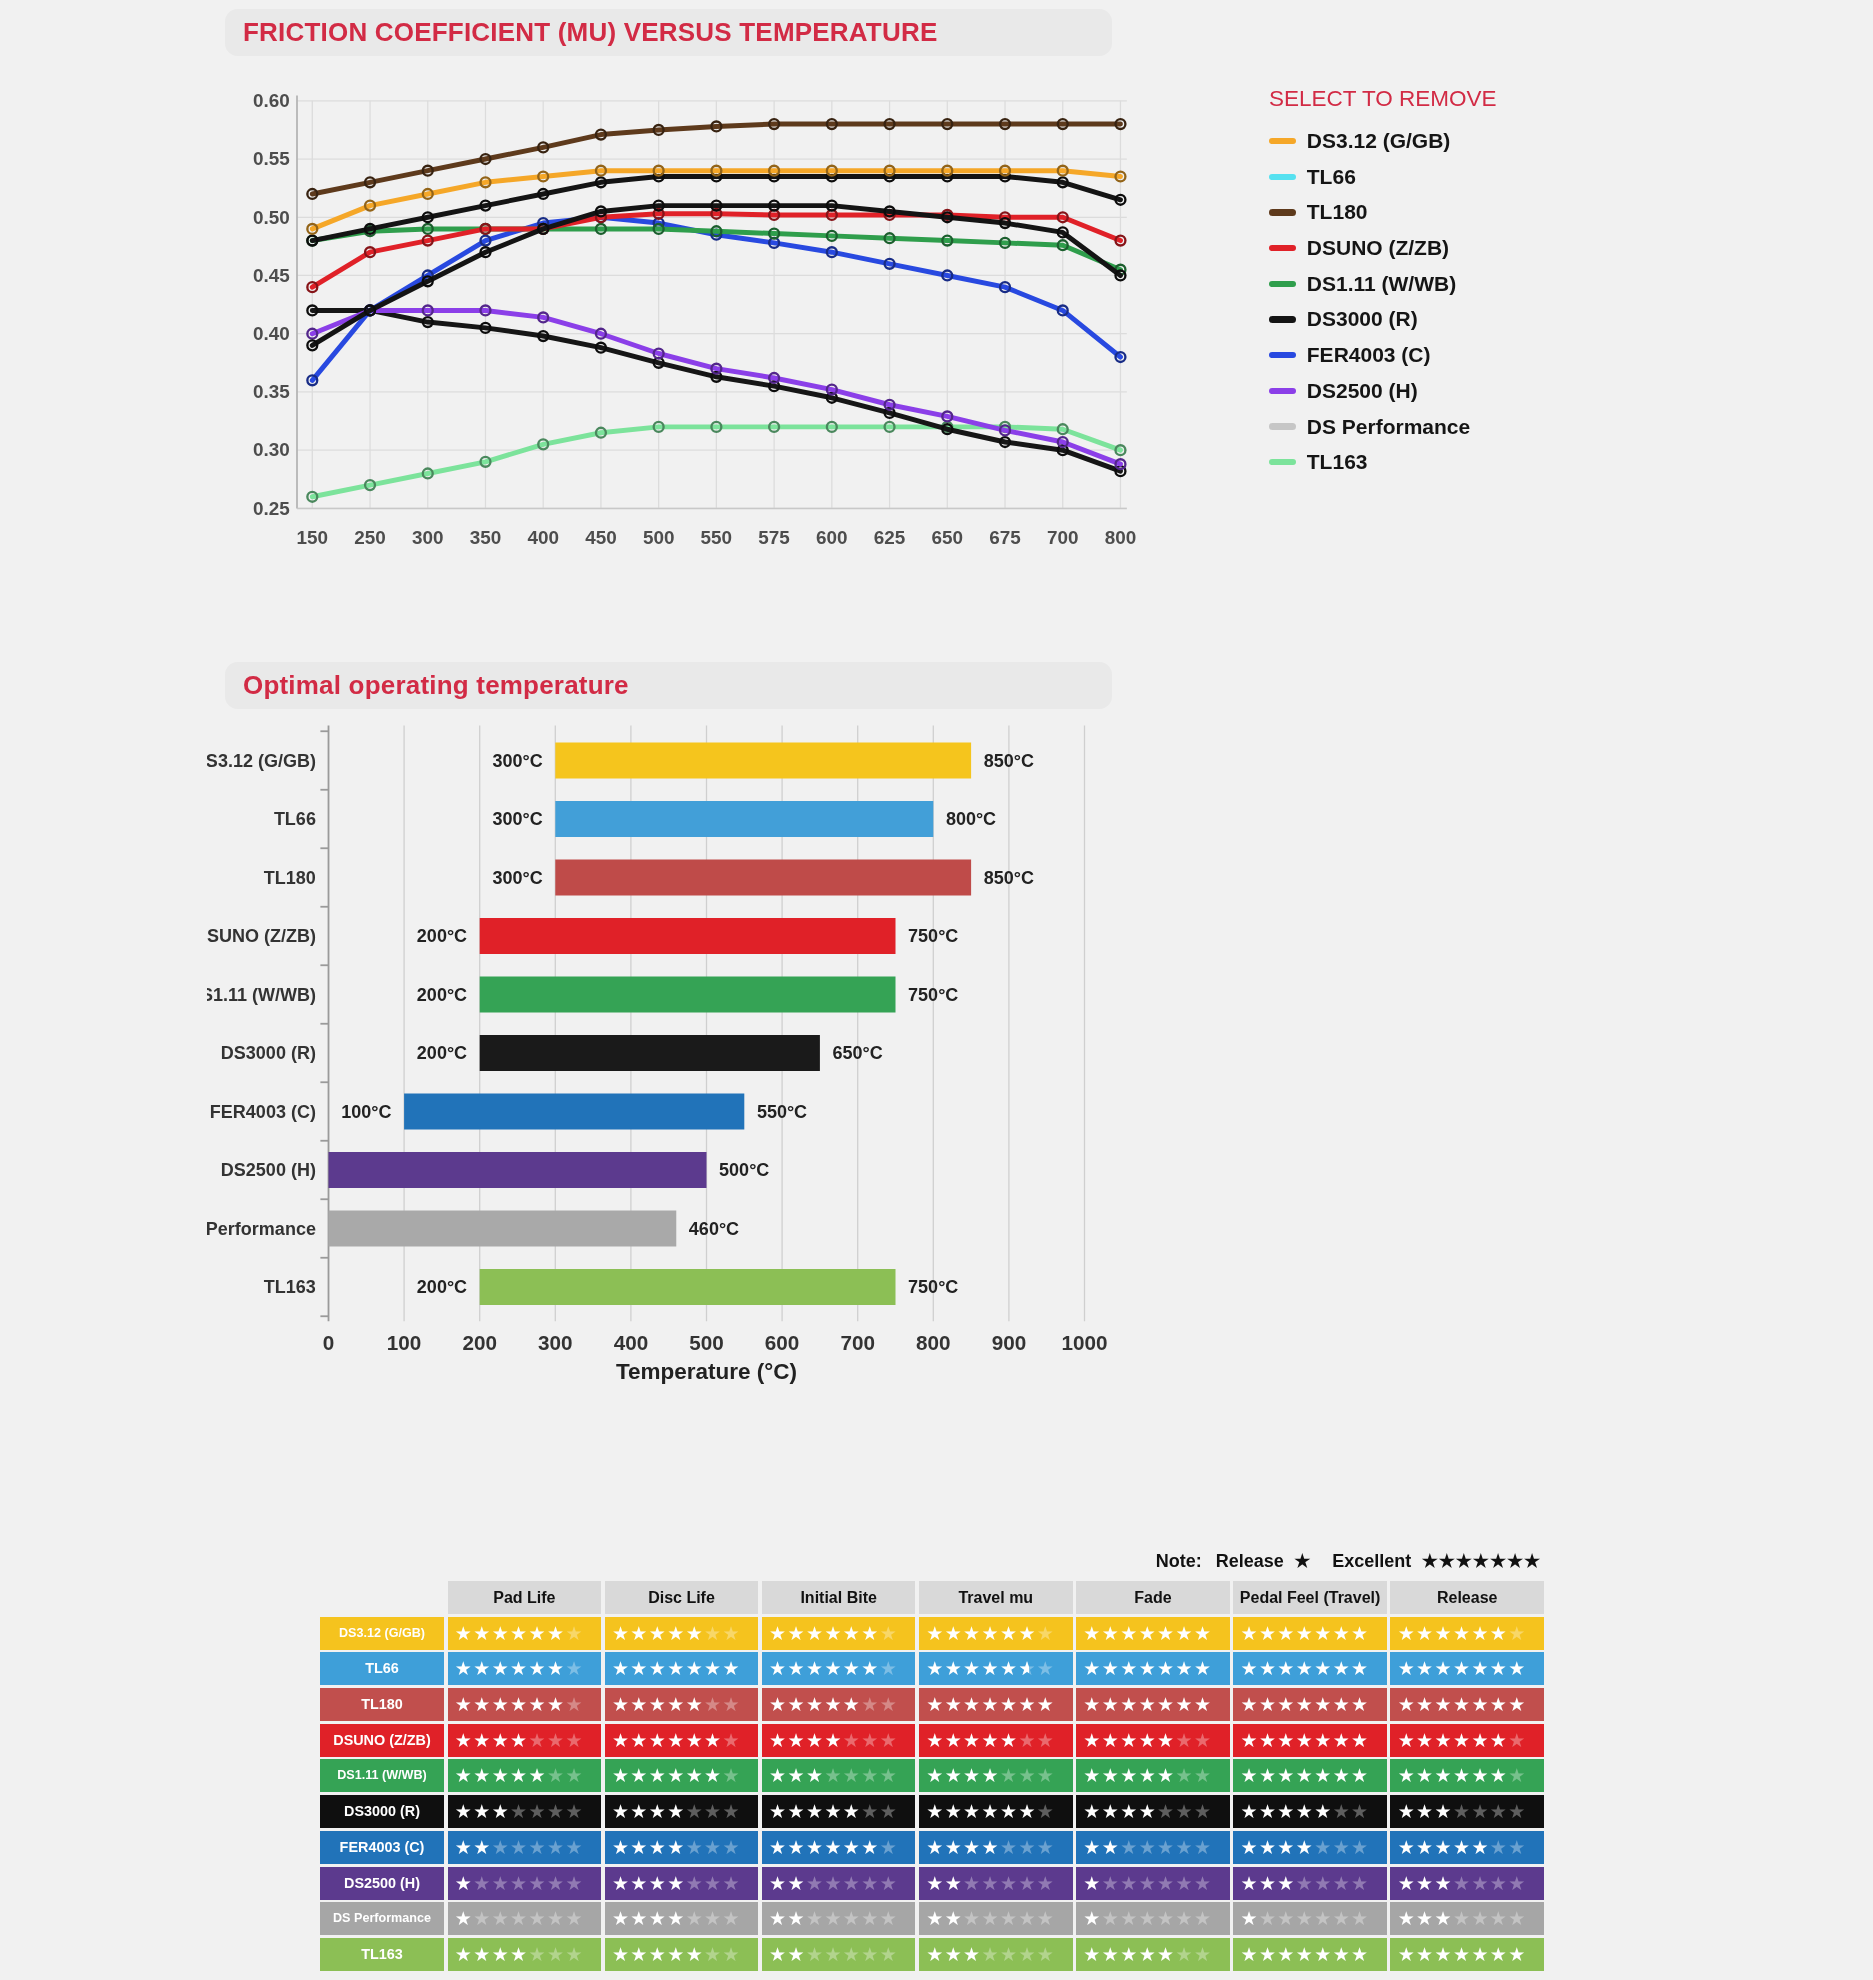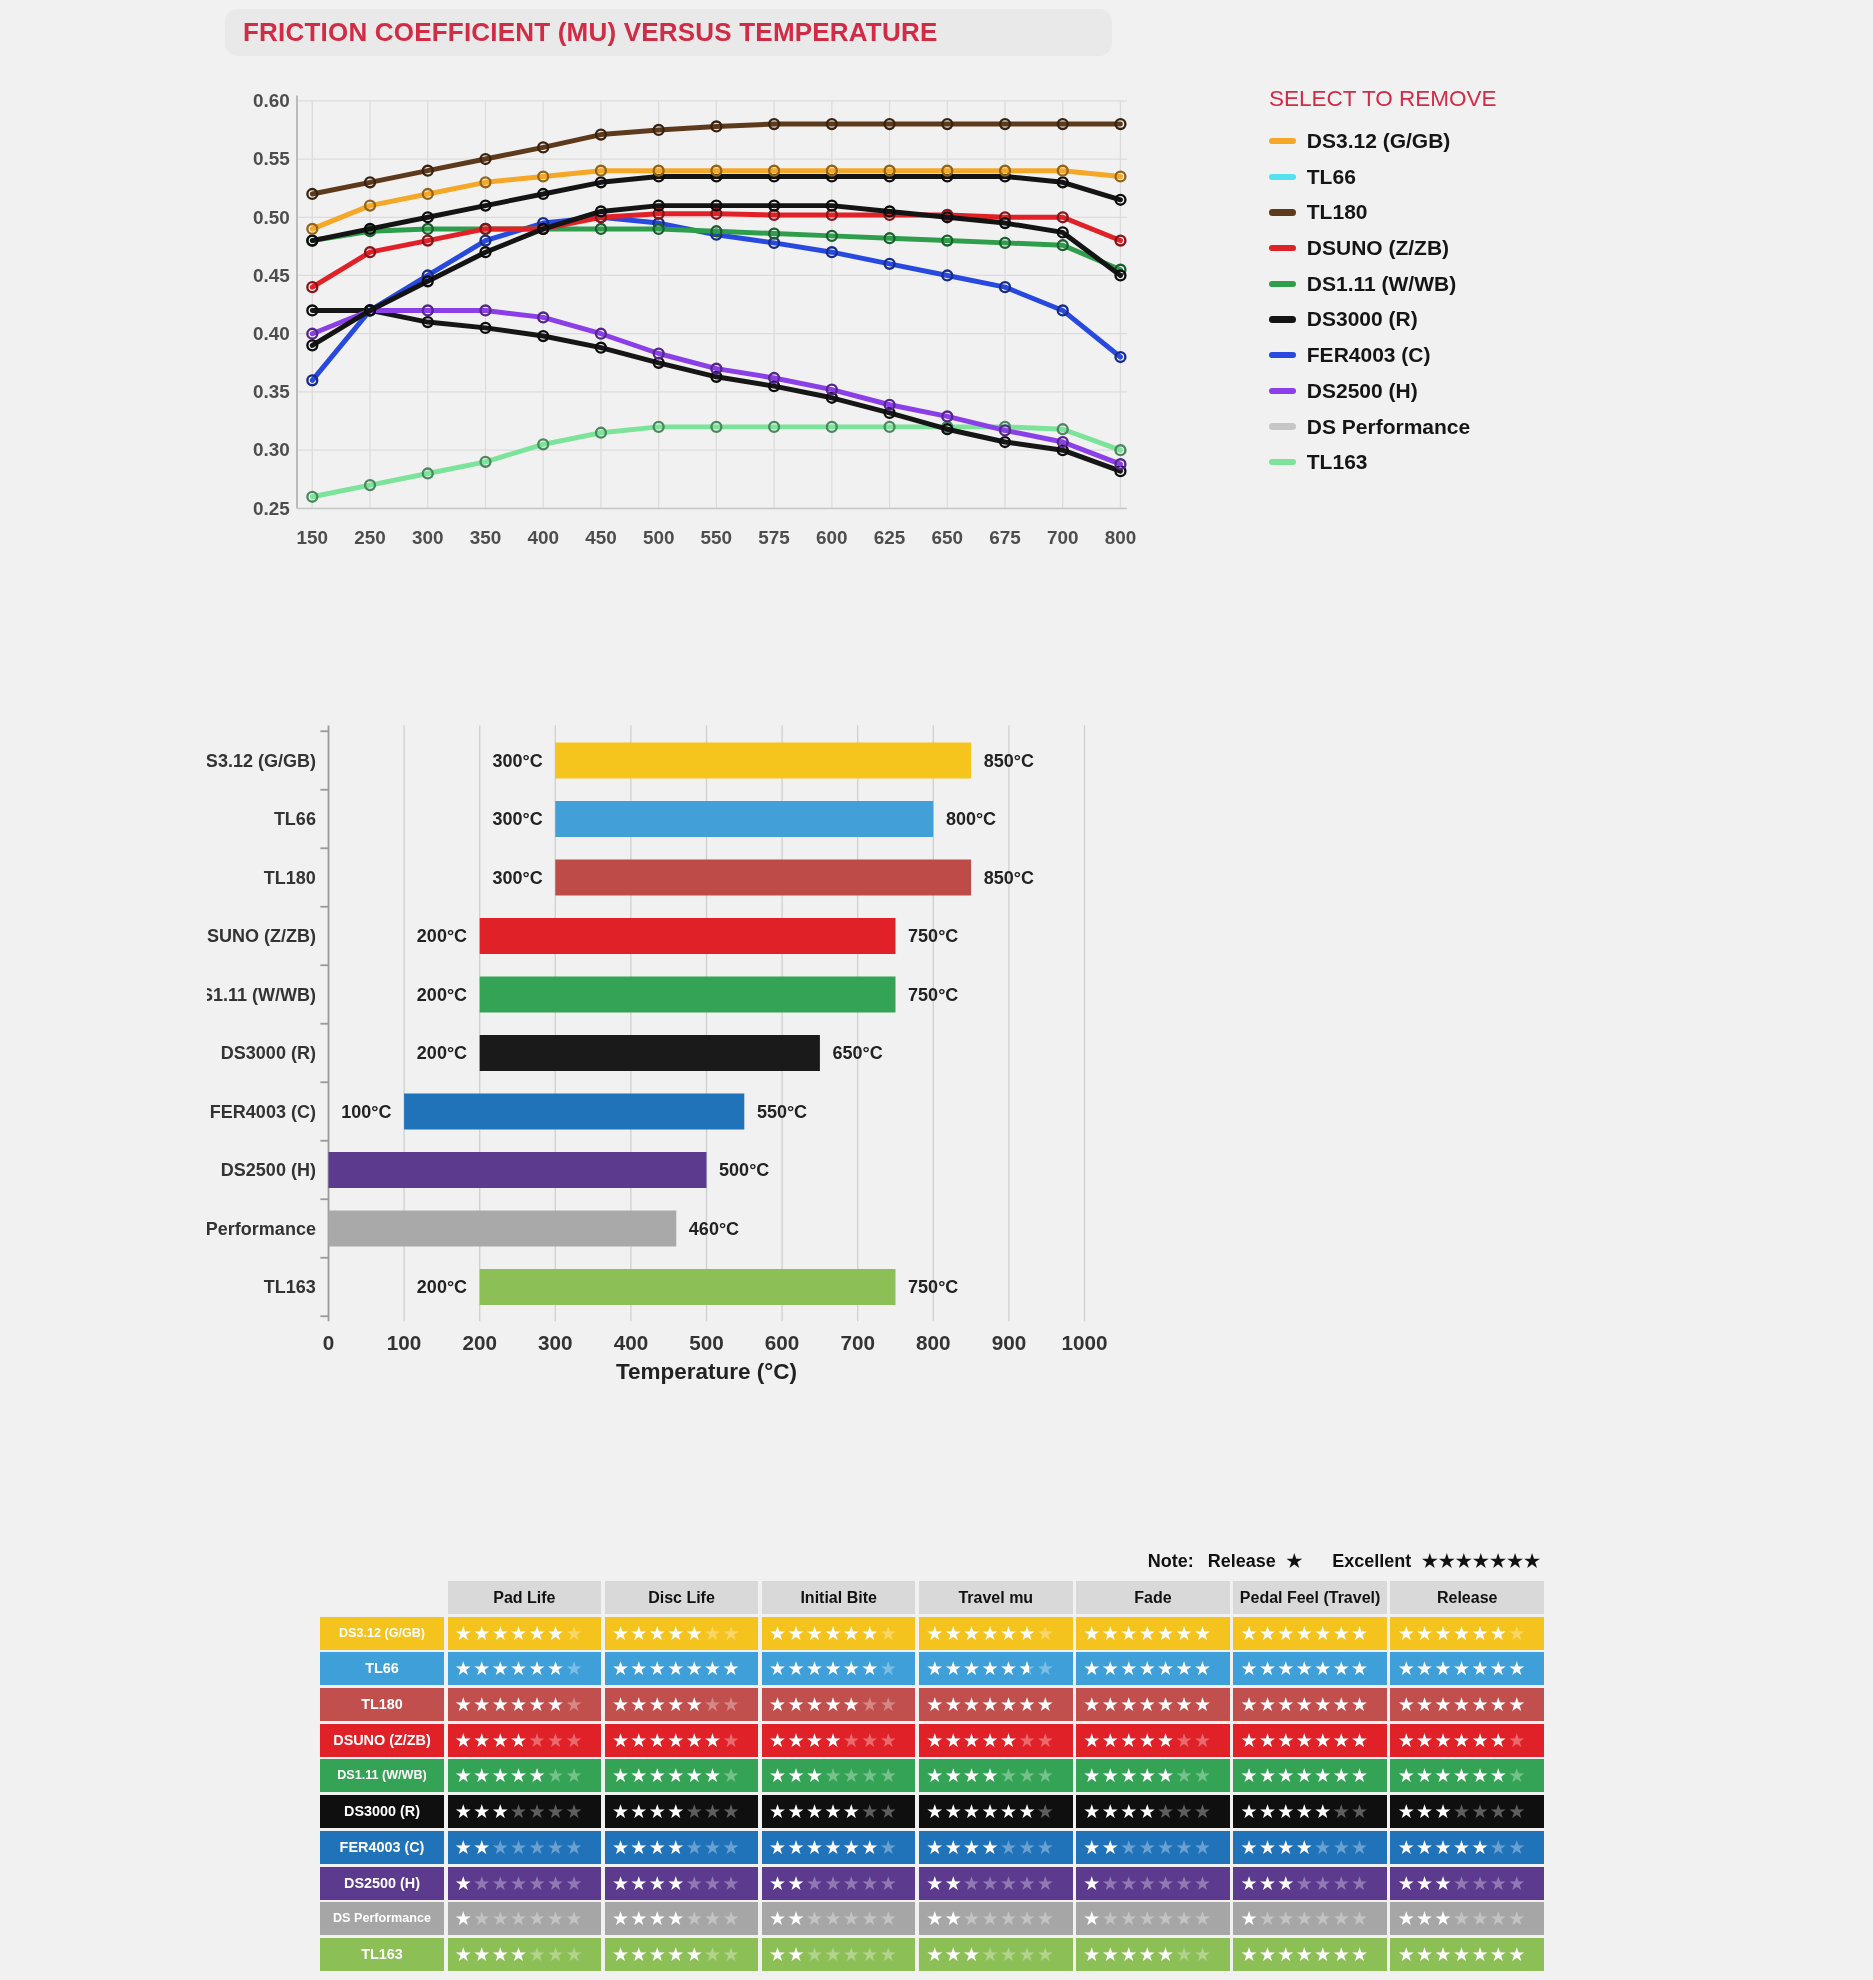--- a/index.html
+++ b/index.html
@@ -14,21 +14,21 @@
   #mu-svg{position:absolute;left:207px;top:63px;}
   #bar-svg{position:absolute;left:207px;top:693px;}
   #legend-title{position:absolute;left:1269px;top:86px;font-size:22.5px;font-weight:400;color:#d22b45;}
   #legend-items{position:absolute;left:1269px;top:129px;display:flex;flex-direction:column;gap:11.7px;}
   .li{display:flex;align-items:center;gap:10.8px;cursor:pointer;}
   .sw{width:27px;height:6.3px;border-radius:3.6px;flex:0 0 auto;}
   .ll{font-size:21px;font-weight:600;color:#151515;white-space:nowrap;}
   #rating-note{position:absolute;left:320px;top:1550px;width:1221px;text-align:right;
                font-size:18px;color:#111;font-weight:600;}
   #rating-note .nb{font-weight:700;margin-right:9px;}
-  #rating-note .sp{margin-left:24px;}
+  #rating-note .sp{margin-left:16px;}
   #rating-note .stars{letter-spacing:0.9px;margin-left:5.4px;}
   #perf-table{position:absolute;left:320px;top:1581px;width:1224px;display:grid;
               grid-template-columns:124px repeat(7,1fr);gap:2.7px 3.6px;}
   .hc{background:#d9d9d9;height:33px;line-height:33px;text-align:center;
       font-size:16px;font-weight:700;color:#111;white-space:nowrap;}
   .rl{height:33px;line-height:33px;text-align:center;color:#fff;font-weight:700;
       font-size:14.4px;white-space:nowrap;overflow:hidden;}
   .rl.small{font-size:12.6px;}
   .rc{height:33px;line-height:33px;text-align:left;padding-left:7.2px;white-space:nowrap;
       font-size:19px;letter-spacing:1.4px;color:#fff;overflow:hidden;}
@@ -295,20 +295,23 @@
       <div class="li">
         <span class="sw" style="background: rgb(198, 198, 198);"></span>
         <span class="ll">DS Performance</span>
       </div>
       <div class="li">
         <span class="sw" style="background: rgb(124, 227, 155);"></span>
         <span class="ll">TL163</span>
       </div>
     </div>
 
+  <div class="pill" id="pill-2">
+    <h2>Optimal operating temperature</h2>
+  </div>
 
   <svg id="bar-svg" width="1350" height="720" viewBox="0 0 1500 800">
       <line x1="135" y1="36" x2="135" y2="698" stroke="#9a9a9a" stroke-width="2"></line>
       <text x="135" y="730" text-anchor="middle" font-size="23" font-weight="700" fill="#333">0</text>
       <line x1="219" y1="36" x2="219" y2="698" stroke="#cfcfcf" stroke-width="1.4"></line>
       <text x="219" y="730" text-anchor="middle" font-size="23" font-weight="700" fill="#333">100</text>
       <line x1="303" y1="36" x2="303" y2="698" stroke="#cfcfcf" stroke-width="1.4"></line>
       <text x="303" y="730" text-anchor="middle" font-size="23" font-weight="700" fill="#333">200</text>
       <line x1="387" y1="36" x2="387" y2="698" stroke="#cfcfcf" stroke-width="1.4"></line>
       <text x="387" y="730" text-anchor="middle" font-size="23" font-weight="700" fill="#333">300</text>

